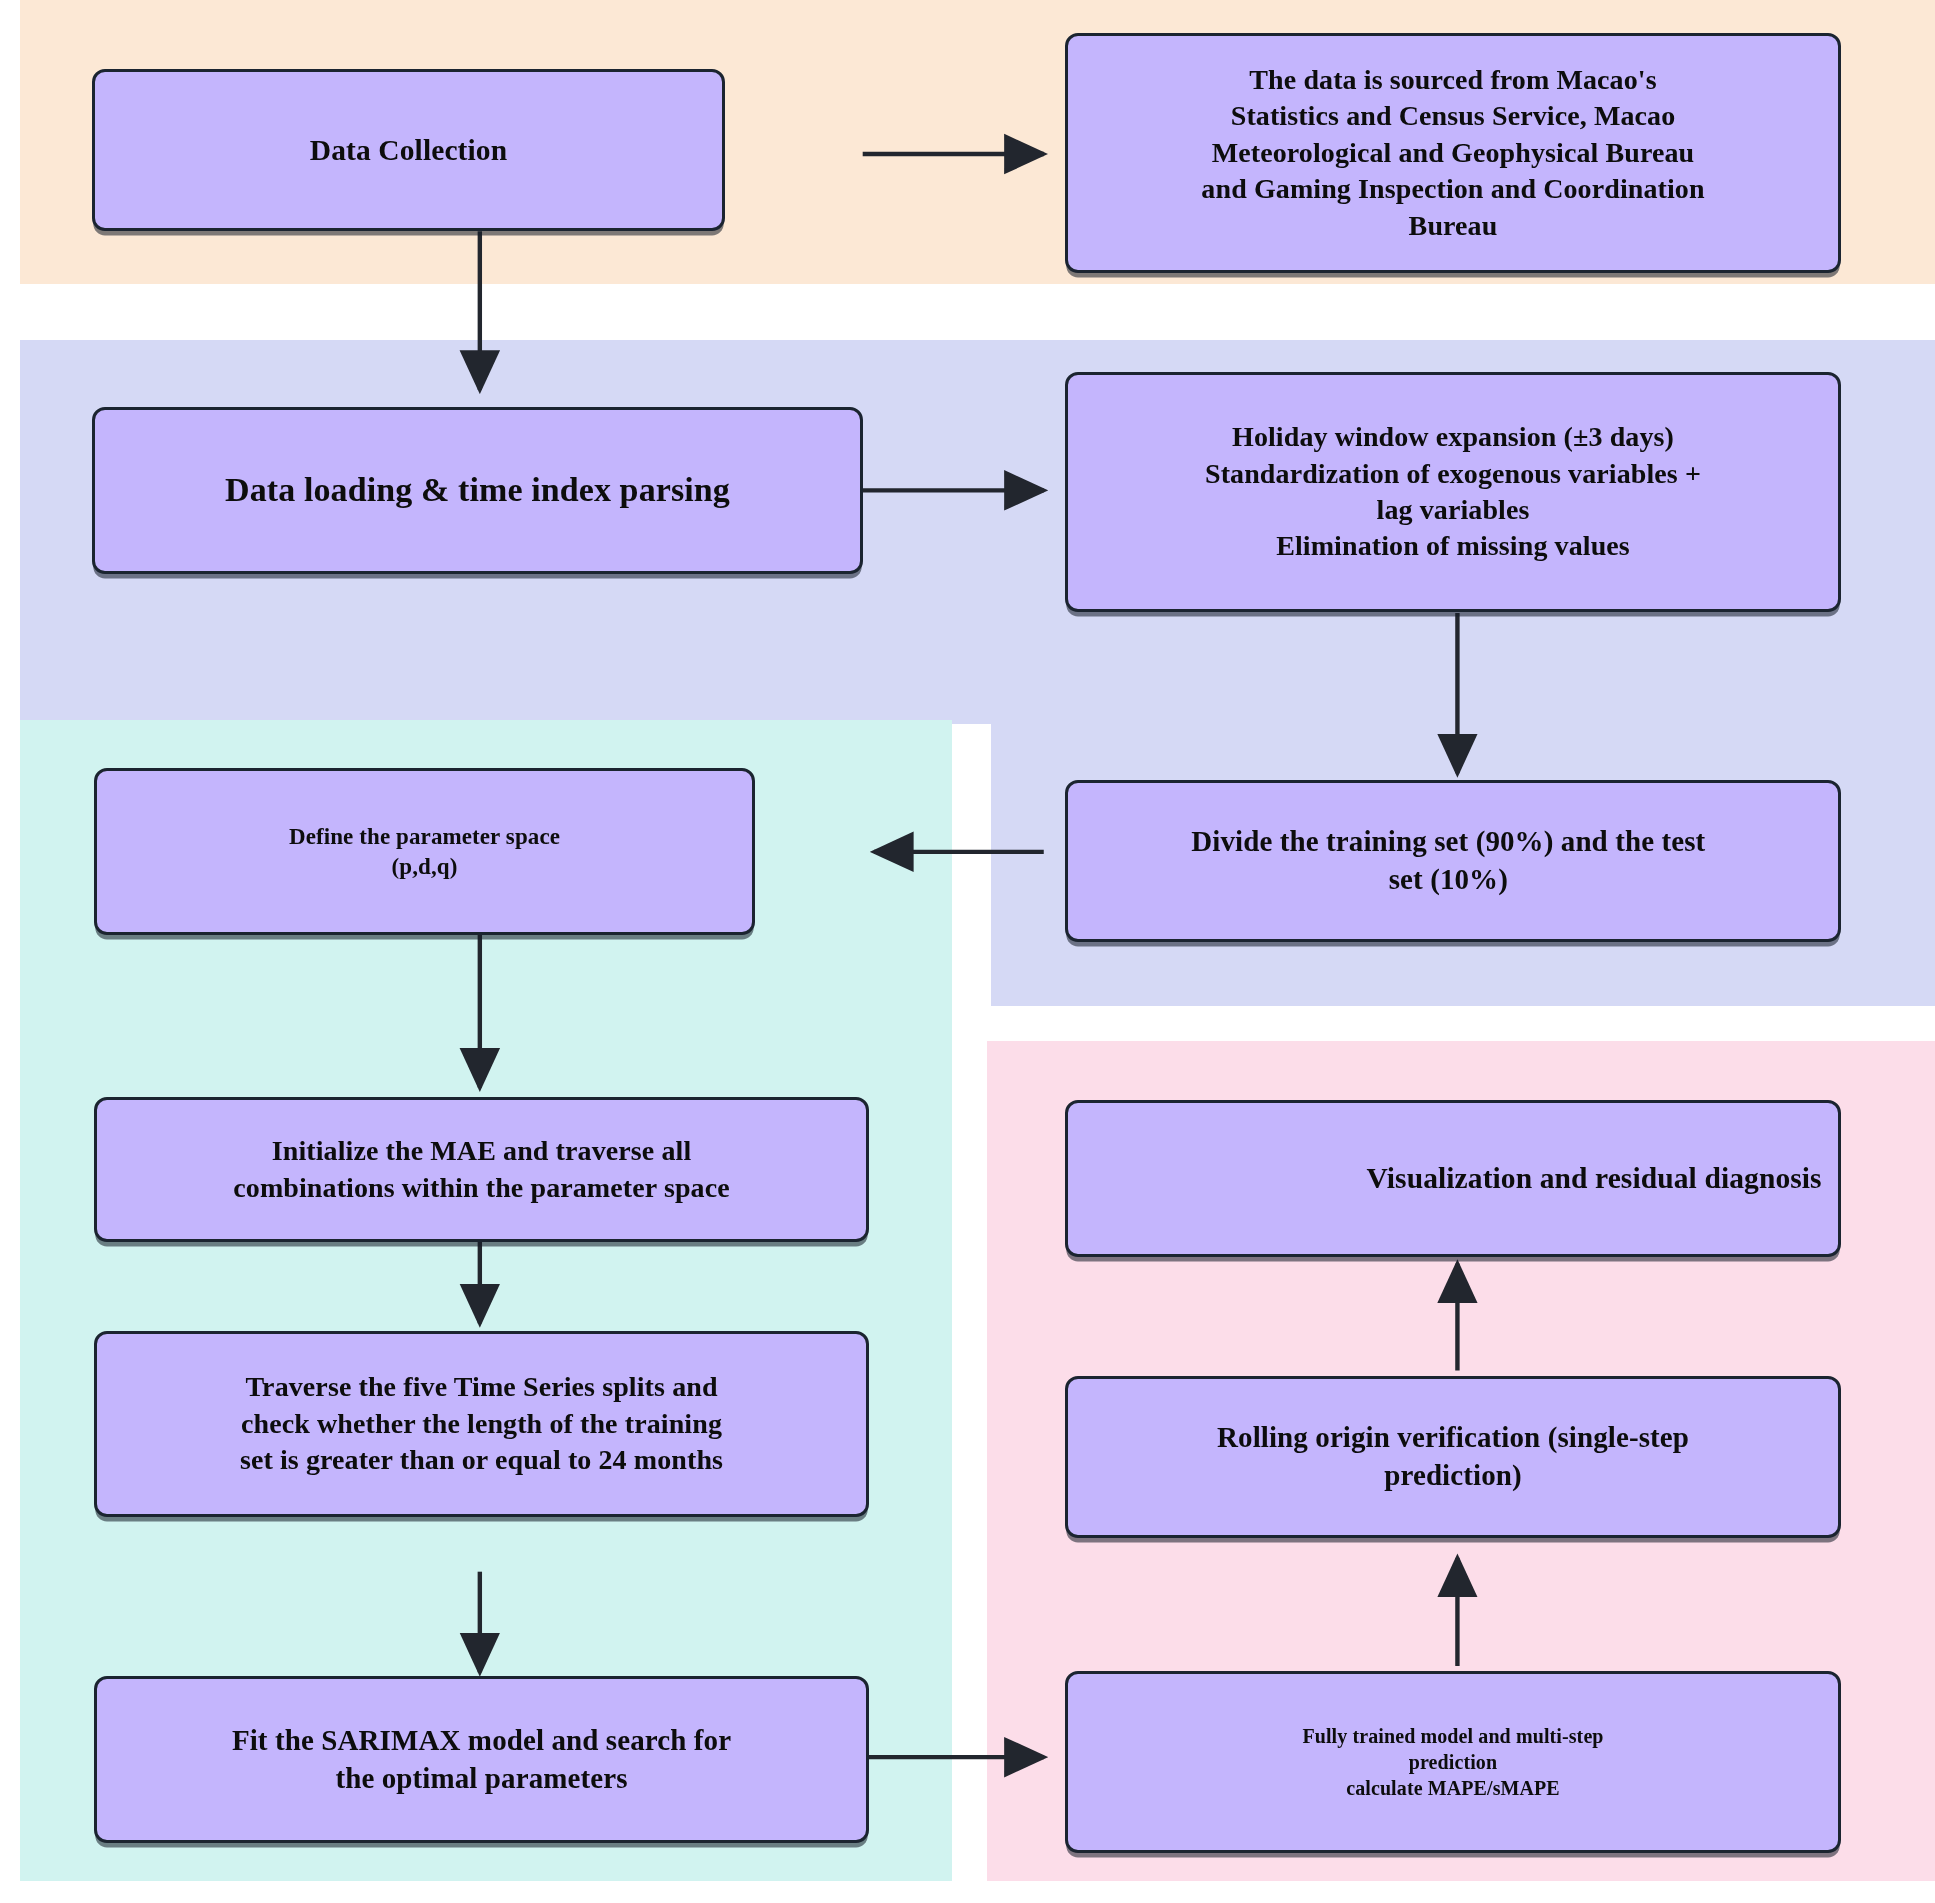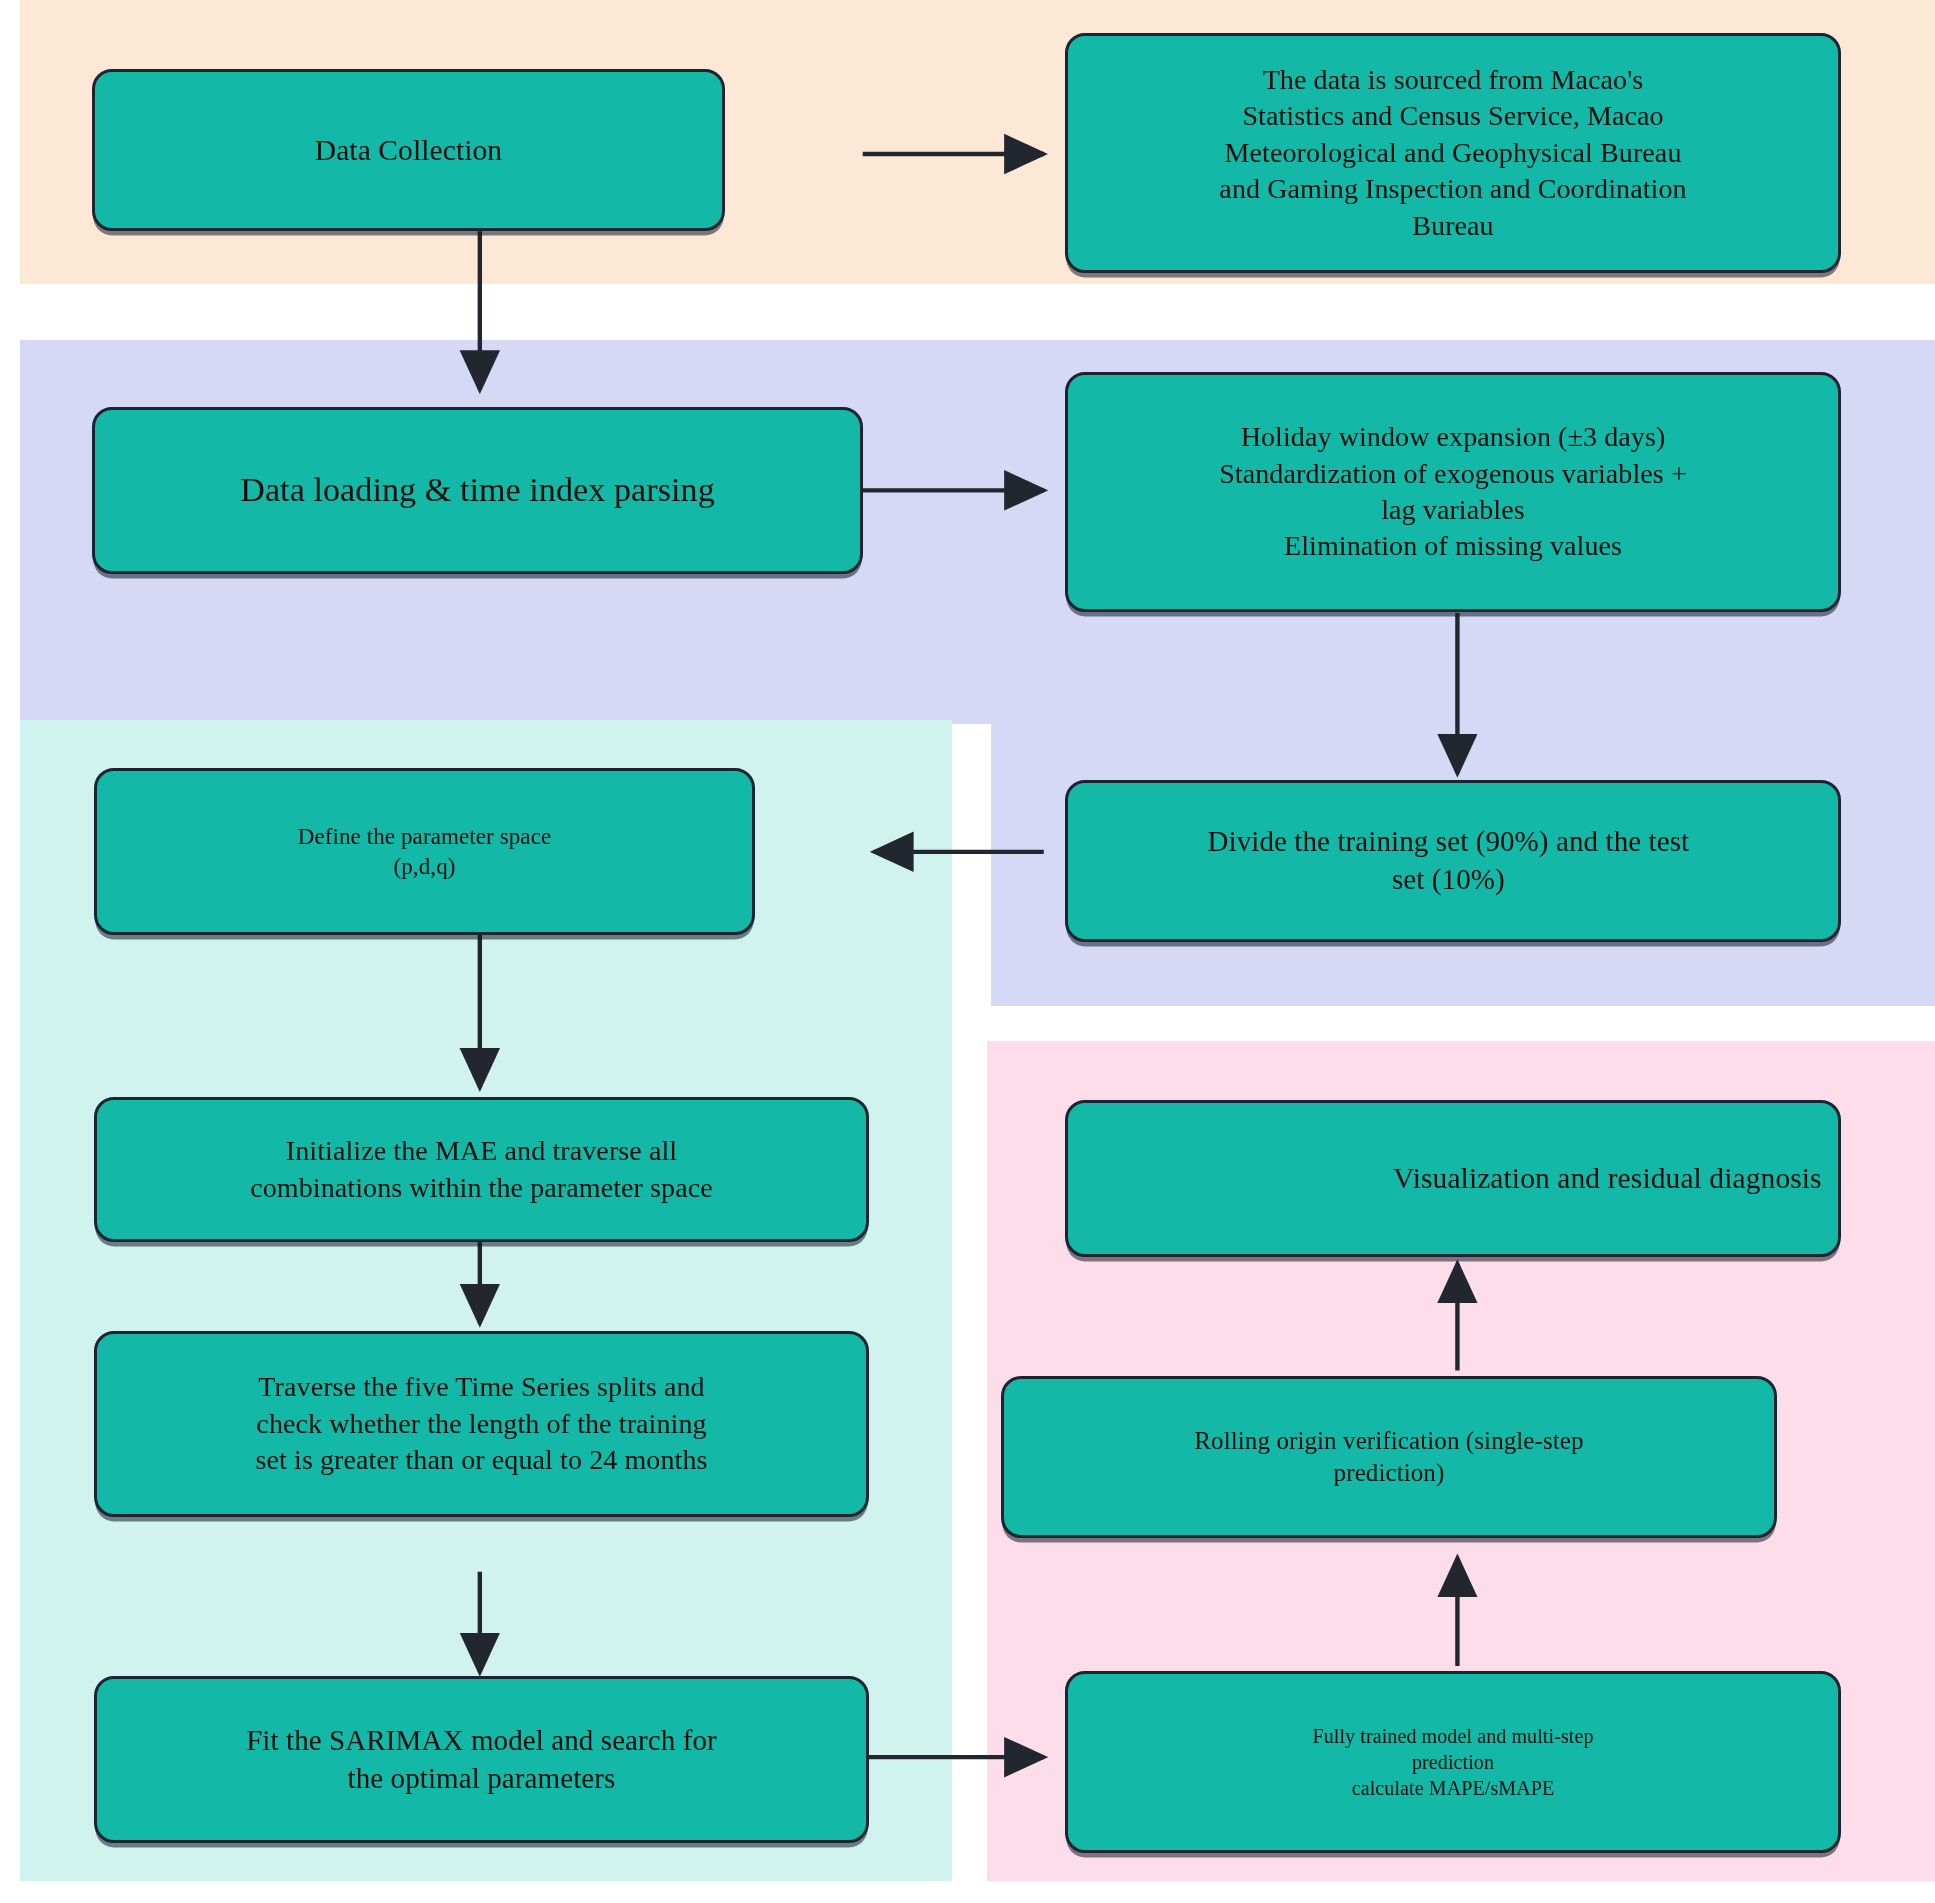--- a/index.html
+++ b/index.html
@@ -7,29 +7,29 @@
     position:relative;
     width:1936px;
     height:1903px;
     background:#ffffff;
     font-family:"Liberation Serif","DejaVu Serif",serif;
     overflow:hidden;
   }
   .band{position:absolute;}
   .node{
     position:absolute;
-    background:#14b8a6;
+    background:#c4b5fd;
     border:3.8px solid #1b2430;
-    border-radius:20px;
+    border-radius:13px;
     box-sizing:border-box;
     display:flex;
     align-items:center;
     justify-content:center;
     text-align:center;
-    font-weight:normal;
+    font-weight:bold;
     color:#0d0d0d;
     line-height:1.30;
     padding:6.3px 16.3px;
     box-shadow:0 5.7px 0 -1.3px rgba(20,28,40,.55);
     letter-spacing:0.1px;
   }
   .node .txt{white-space:pre-line;display:block;width:100%;}
   svg.edges{position:absolute;left:0;top:0;width:1936px;height:1903px;pointer-events:none;}
 </style>
 </head>
@@ -126,21 +126,21 @@
     <span class="txt">Fit the SARIMAX model and search for
 the optimal parameters</span>
   </div>
 
   <div class="node" style="left:1065px;top:1671px;width:776px;height:182px;font-size:20px;">
     <span class="txt">Fully trained model and multi-step
 prediction
 calculate MAPE/sMAPE</span>
   </div>
 
-  <div class="node" style="left:1001px;top:1376px;width:776px;height:162px;font-size:25px;">
+  <div class="node" style="left:1065px;top:1376px;width:776px;height:162px;font-size:29px;">
     <span class="txt">Rolling origin verification (single-step
 prediction)</span>
   </div>
 
   <div class="node" style="left:1065px;top:1100px;width:776px;height:157px;font-size:29.5px;text-align:right;">
     <span class="txt">Visualization and residual diagnosis</span>
   </div>
 
 </div>
 

